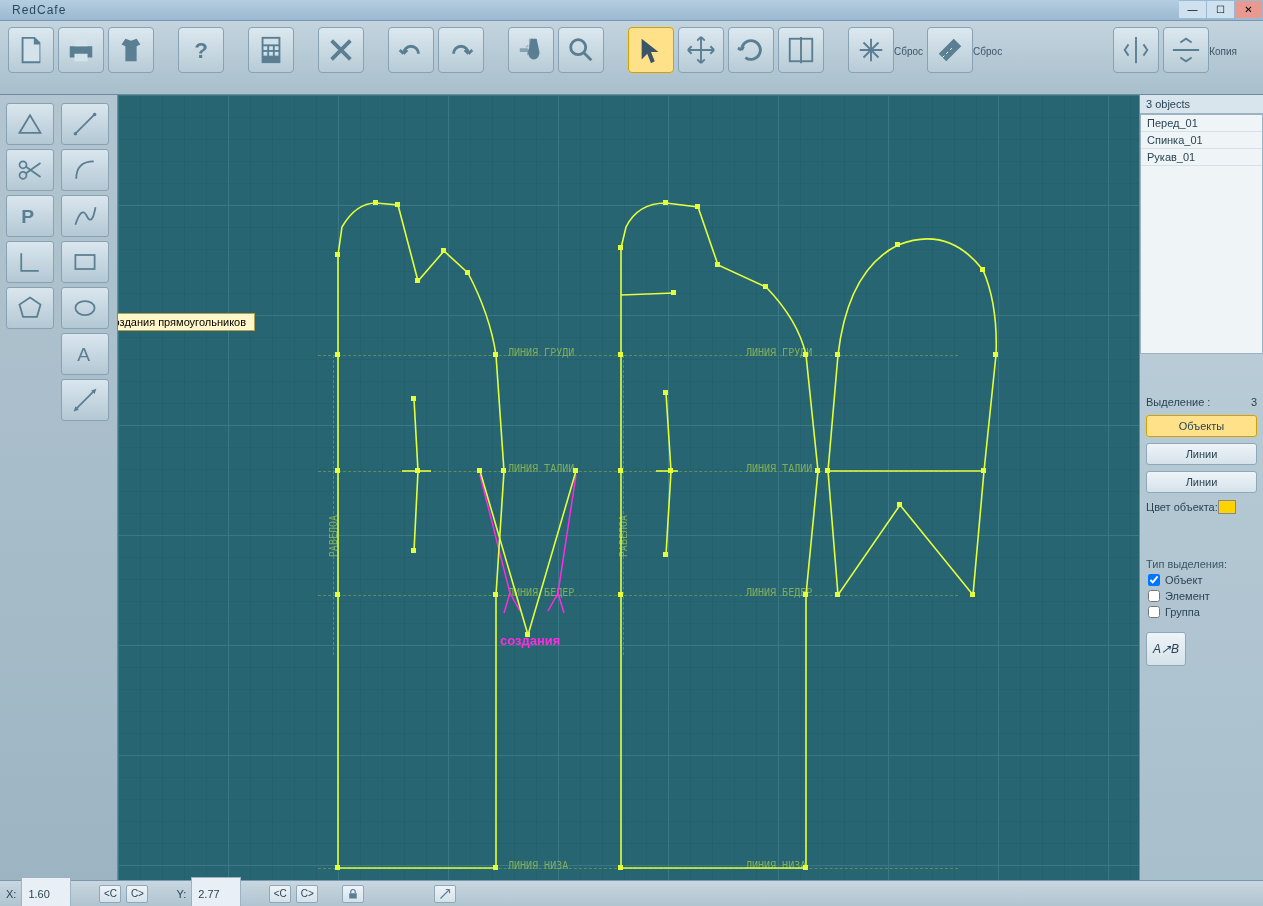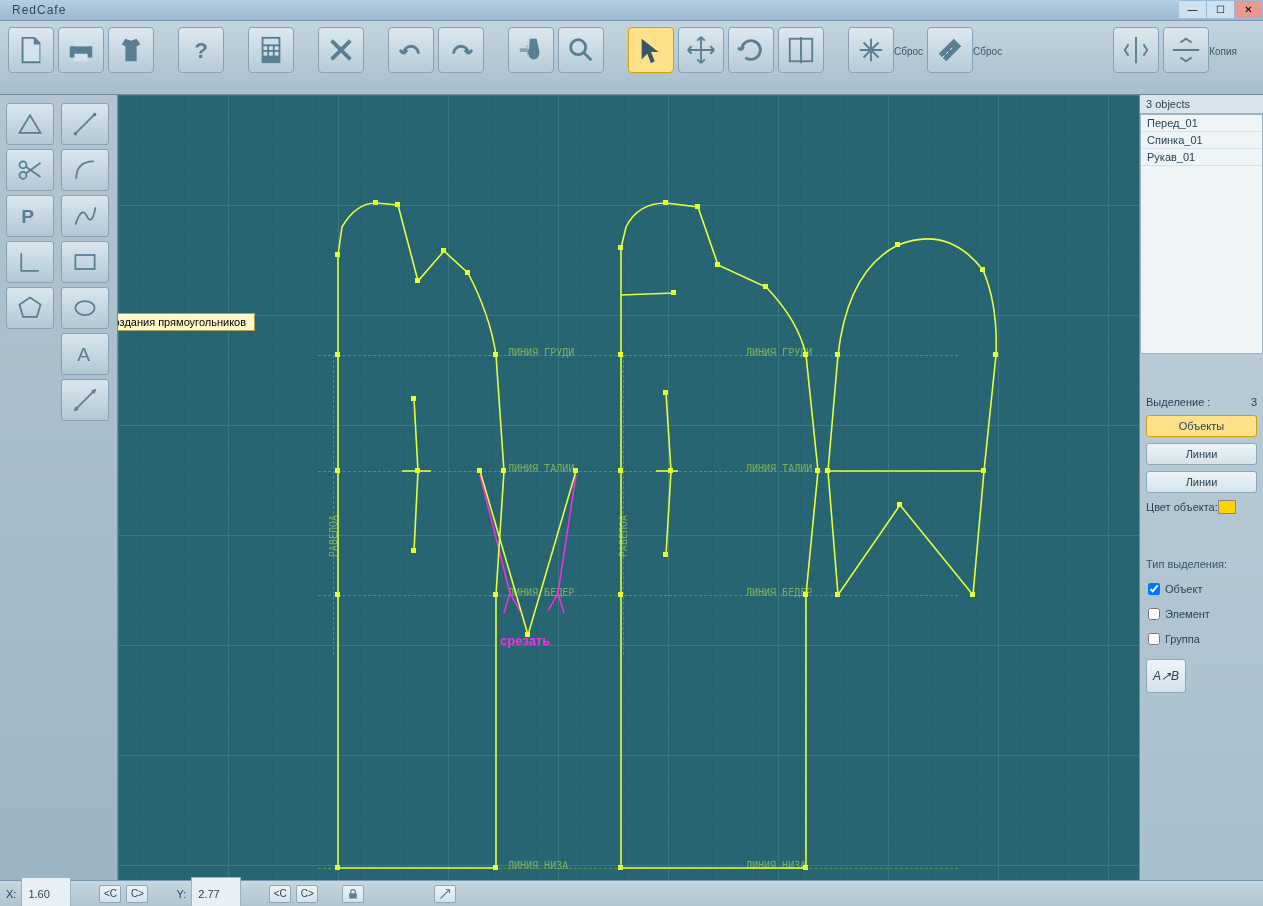--- a/index.html
+++ b/index.html
@@ -44,21 +44,21 @@
 .right-panel { width: 124px; background: linear-gradient(#c0d1db,#a8bfcc); border-left: 1px solid #6e8a9e; font-size: 11px; color: #2a4454; display: flex; flex-direction: column; }
 .rp-head { background: #d9e5ec; padding: 3px 6px; border-bottom: 1px solid #9cb2c0; }
 .obj-list { border: 1px solid #9cb2c0; background: #eff4f7; min-height: 240px; }
 .obj-item { padding: 2px 6px; border-bottom: 1px solid #d5e0e7; cursor: pointer; }
 .sel-row { padding: 4px 6px; display: flex; justify-content: space-between; margin-top: 38px; }
 .rp-btn { display: block; margin: 3px 6px; padding: 4px 0; text-align: center; background: linear-gradient(#eef4f8,#d5e2ea); border: 1px solid #8fa8b8; border-radius: 3px; cursor: pointer; }
 .rp-btn.active { background: #ffe18a; border-color: #d4a200; }
 .rp-section-label { padding: 5px 6px 2px; color: #3a5566; margin-top: 35px; }
 .color-row { display: flex; align-items: center; padding: 4px 6px; gap: 0; }
 .swatch { width: 18px; height: 14px; background: #ffd200; border: 1px solid #888; }
-.chk { display: flex; align-items: center; gap: 5px; padding: 2px 8px; margin-top: 9px; }
+.chk { display: flex; align-items: center; gap: 5px; padding: 2px 8px; }
 .chk input { width:12px; height:12px; }
 .ab-btn { width: 40px; height: 34px; margin: 12px 6px; background: linear-gradient(#eef4f8,#d5e2ea); border: 1px solid #8fa8b8; border-radius: 3px; display:flex;align-items:center;justify-content:center; font-size:12px; font-style:italic; cursor:pointer; }
 
 .statusbar { position: absolute; bottom: 0; left: 0; right: 0; height: 26px; background: linear-gradient(#c8d7e0,#b0c4d0); border-top: 1px solid #7a97ae; display: flex; align-items: center; font-size: 11px; color: #2a4454; padding: 0 6px; gap: 5px; }
 .sb-field { background: #e8f0f5; border: 1px solid #9cb2c0; padding: 10px 6px; min-width: 50px; }
 .sb-mini { width: 22px; height: 18px; background: linear-gradient(#eef4f8,#d5e2ea); border: 1px solid #8fa8b8; border-radius: 2px; display:inline-flex;align-items:center;justify-content:center; font-size:10px; cursor:pointer; }
 
 .win-controls { position:absolute; top:0; right:0; display:flex; }
 .win-btn { width:28px; height:19px; background:#cfe1ef; border:1px solid #9ab9d2; border-left:none; display:flex;align-items:center;justify-content:center; font-size:10px; cursor:pointer; }
 .win-btn:last-child{ background:#e89a90; }
@@ -302,21 +302,21 @@
     <span class="canvas-label" style="top:765px;left:628px">ЛИНИЯ  НИЗА</span>
     <span class="canvas-label canvas-vlabel" style="top:420px;left:210px">РАВЕЛОА</span>
     <span class="canvas-label canvas-vlabel" style="top:420px;left:500px">РАВЕЛОА</span>
 
     <svg class="pattern" style="left:0;top:0" width="1020" height="800">
       <path d="M362 380 L392 498" stroke="#ff2be3" stroke-width="1.5" fill="none"></path>
       <path d="M458 380 L440 498" stroke="#ff2be3" stroke-width="1.5" fill="none"></path>
       <path d="M392 498 l-6 20 M392 498 l10 18" stroke="#ff2be3" stroke-width="1.5" fill="none"></path>
       <path d="M440 498 l-10 18 M440 498 l6 20" stroke="#ff2be3" stroke-width="1.5" fill="none"></path>
     </svg>
-    <span class="ann-magenta" style="top:538px;left:382px">срезать</span>
+    <span class="ann-magenta" style="top:538px;left:382px">создания</span>
 
     <svg class="pattern" width="1020" height="800">
       <g stroke="#e4ff3a" stroke-width="1.6" fill="none">
 
         <path d="M220 160 L220 773 L378 773 L378 500 L386 376 L378 260
                  Q372 220 350 178 L326 156 L300 186 L280 110
                  L258 108 Q238 108 224 132 Z"></path>
         <path d="M296 304 L300 376 L296 456"></path>
         <path d="M284 376 L313 376"></path>
 

